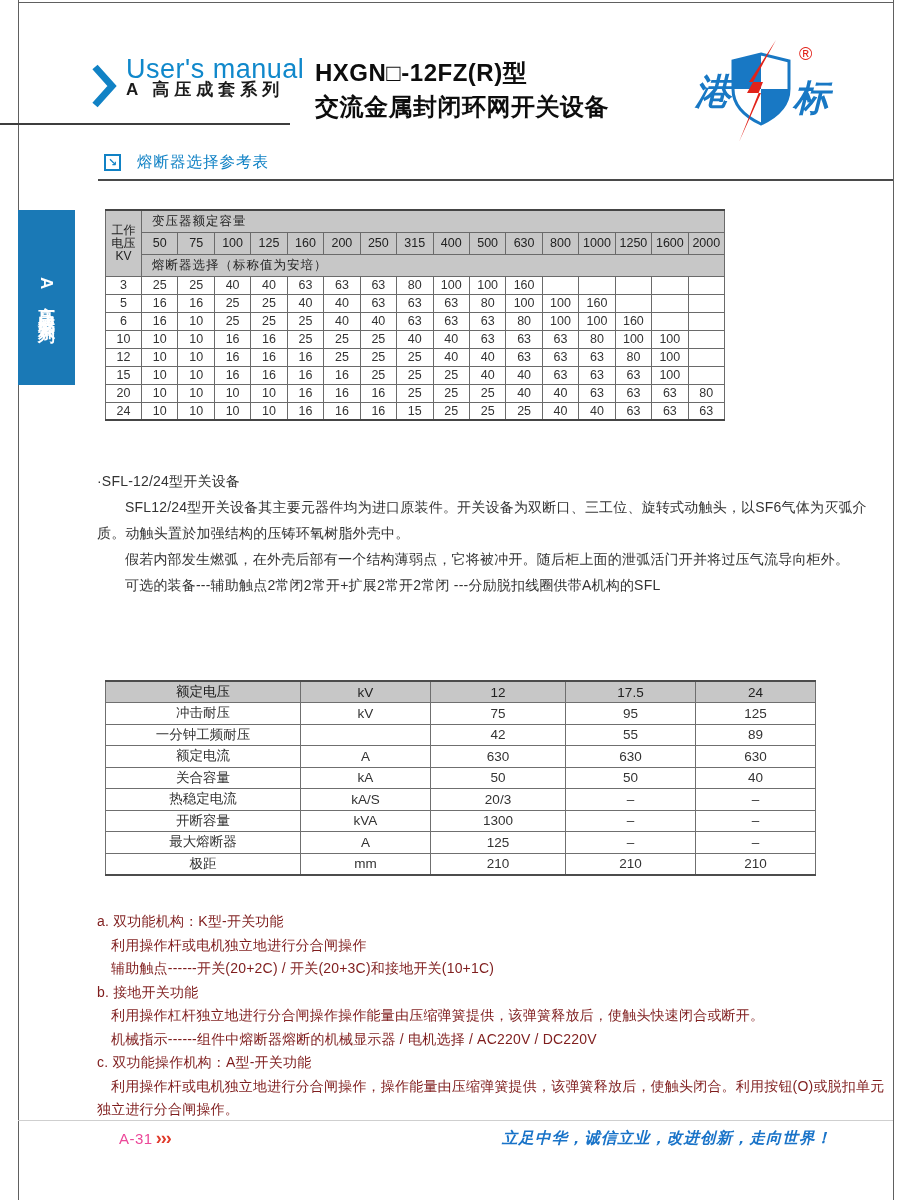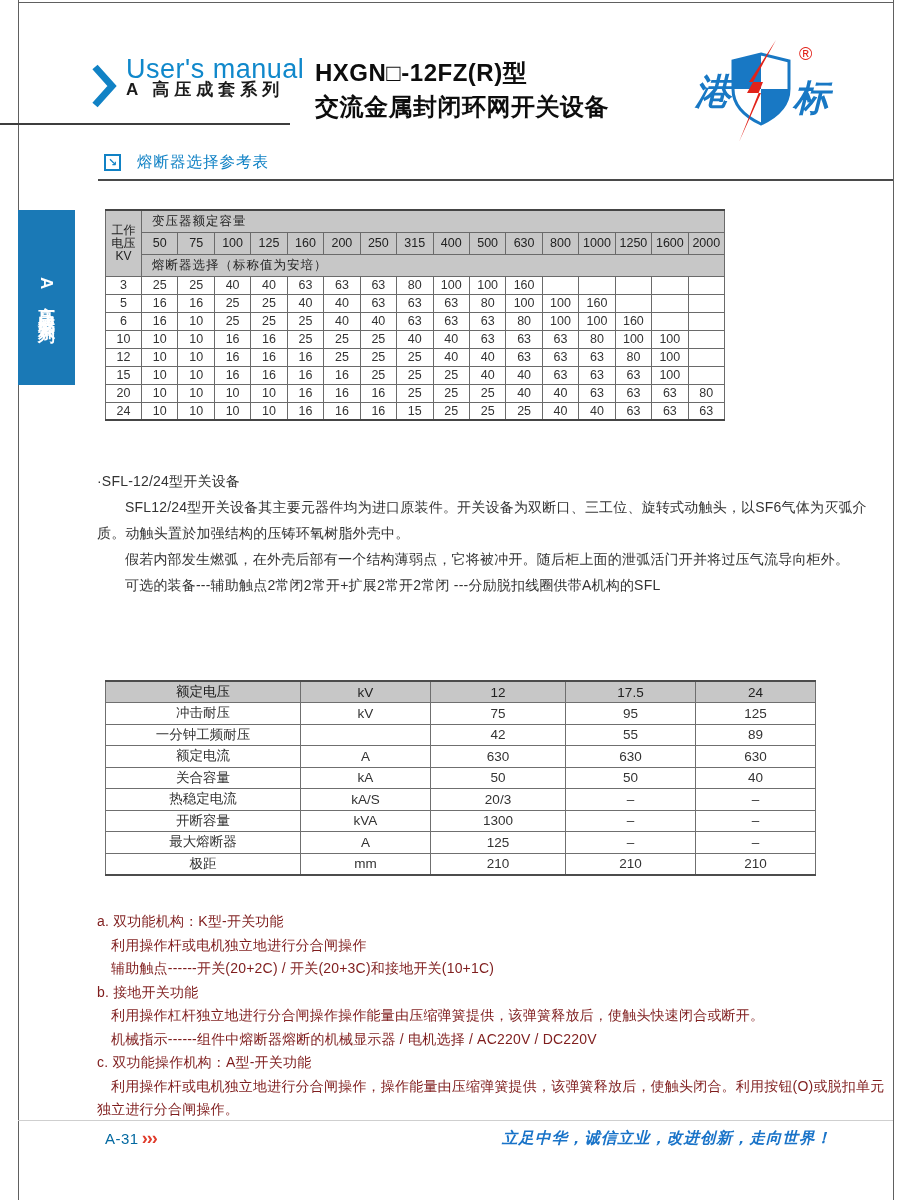--- a/index.html
+++ b/index.html
@@ -67,21 +67,21 @@
   .stable tr.hrow td { background:#c7c7c7; color:#222; }
 
   
   .sfl-section { left:97px; top:468px; width:795px; font-size:14px; line-height:26px; color:#333; letter-spacing:0.2px; }
   .sfl-section p.para { text-indent:2em; }
   .notes-section { left:97px; top:872px; width:795px; font-size:14px; line-height:23.5px; color:#7f1d1d; letter-spacing:0.2px;margin-top:38px; }
   .notes-section p.indent { text-indent:1em; }
 
   
   .page-num { left:105px; top:1128px; display:flex; align-items:baseline; }
-  .page-num-label { font-size:15px; color:#0369a1; letter-spacing:0.5px; }
+  .page-num-label { font-size:15px; color:#ec4899; letter-spacing:0.5px;margin-left:14px; }
   .page-num-arrows { font-size:18px; font-weight:bold; color:#e03a2a; margin-left:3px; letter-spacing:-1px; }
   .slogan { right:78px; top:1128px; font-size:15.5px; font-style:italic; font-weight:bold; color:#1973c8; letter-spacing:1px; }
 </style>
 </head>
 <body>
 
 <div class="abs line-left"></div>
 <div class="abs line-right"></div>
 <div class="abs line-top"></div>
 <div class="abs header-underline"></div>

